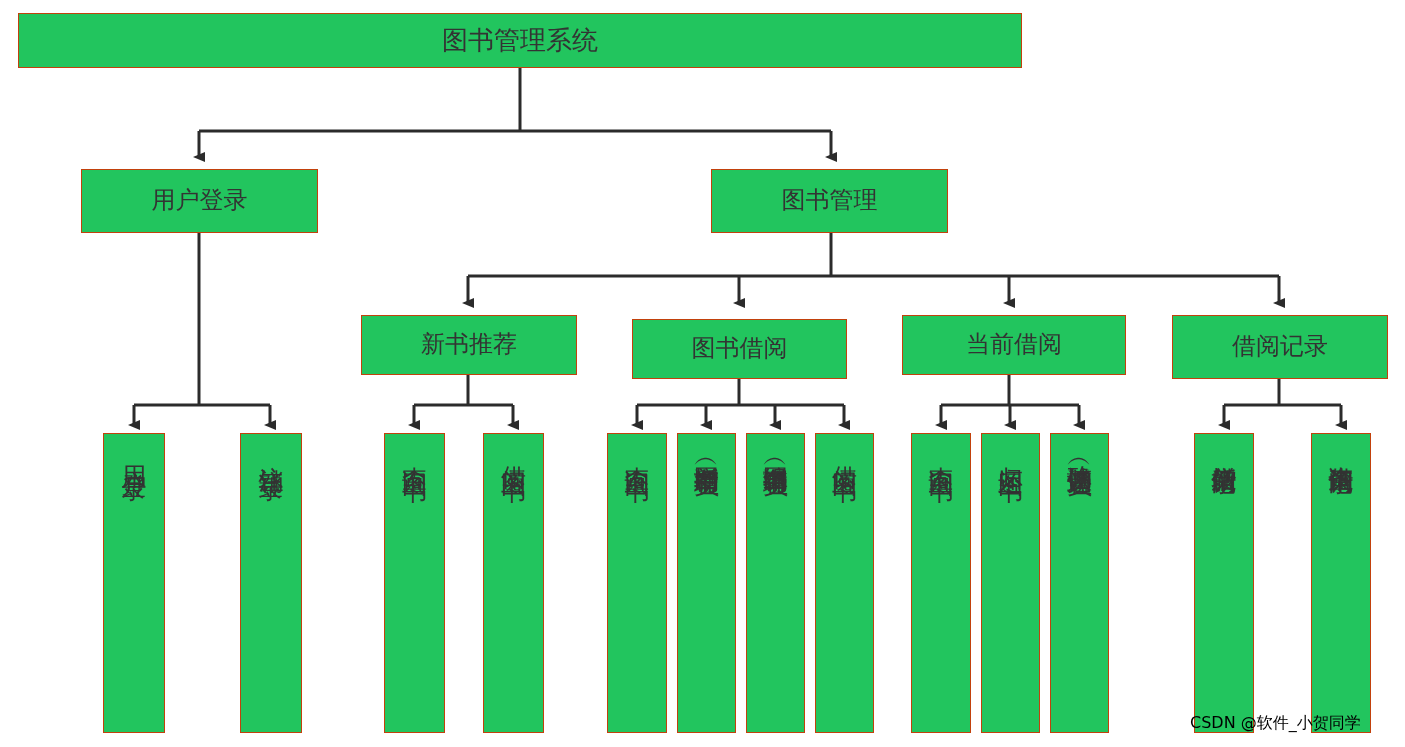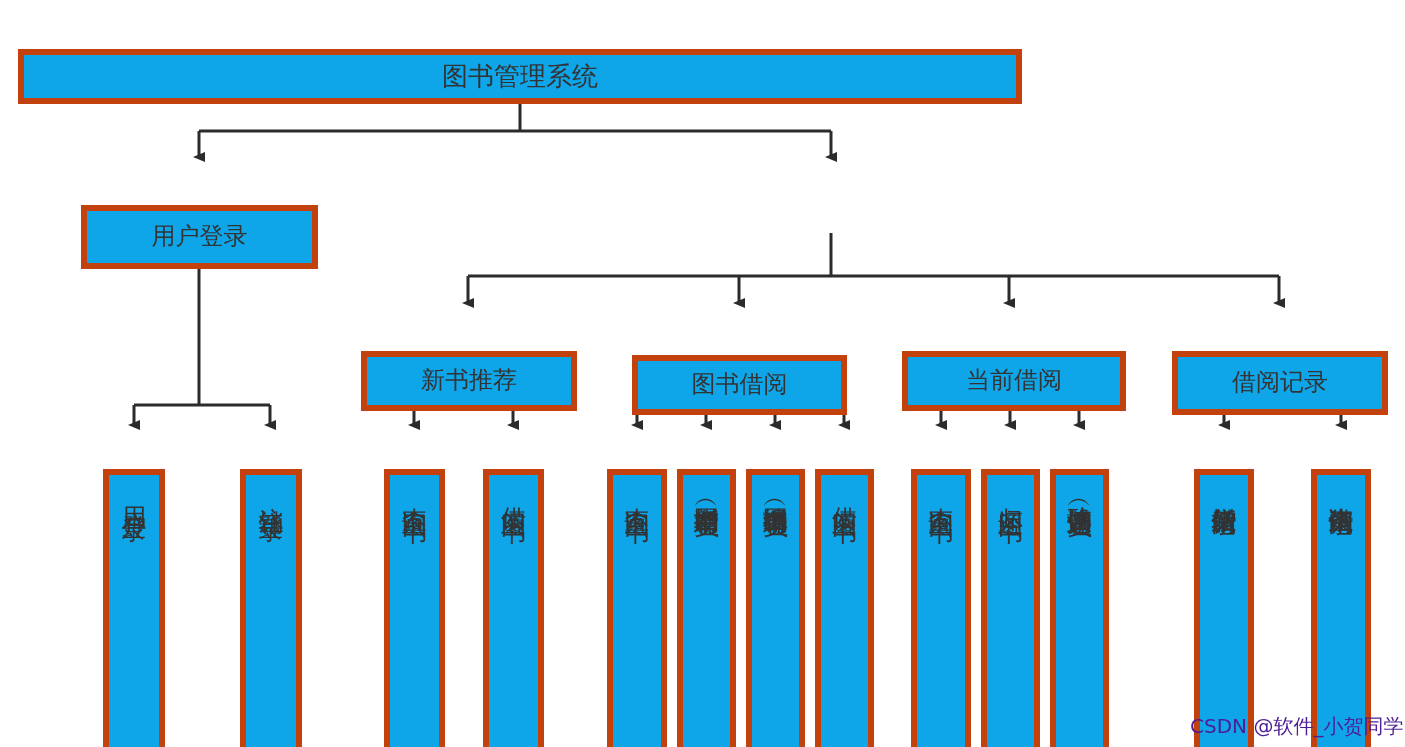--- a/index.html
+++ b/index.html
@@ -23,27 +23,26 @@
     position: absolute;
     left: 0;
     top: 0;
     width: 1405px;
     height: 747px;
     pointer-events: none;
   }
   .node {
     position: absolute;
     box-sizing: border-box;
-    background: #0ea5e9;
-    border: 6px solid #c2410c;
+    background: #22c55e;
+    border: 1px solid #c2410c;
     display: flex;
     align-items: center;
     justify-content: center;
     color: #333333;
-    margin-top: 36px;
   }
   .node .label {
     display: block;
     text-align: center;
     line-height: 1.05;
     color: #333333;
   }
   
   .node.root .label { font-size: 26px; }
   
@@ -61,22 +60,22 @@
     letter-spacing: 4px;
     line-height: 1;
     white-space: nowrap;
   }
   .node.leaf.tall .label {
     font-size: 25px;
     letter-spacing: 1px;
   }
   .watermark {
     position: absolute;
-    color: #4c1d95;
-    font-size: 20px;
+    color: #000000;
+    font-size: 16px;
     white-space: nowrap;
     letter-spacing: 0px;
   }
 </style>
 </head>
 <body>
 
 <div id="canvas">
 
   <svg class="edges" viewBox="0 0 1405 747">
@@ -129,20 +128,23 @@
     </g>
   </svg>
 
   <div class="node root" style="left:18px; top:13px; width:1004px; height:55px;">
     <span class="label">图书管理系统</span>
   </div>
 
   <div class="node mid" style="left:81px; top:169px; width:237px; height:64px;">
     <span class="label">用户登录</span>
   </div>
+  <div class="node mid" style="left:711px; top:169px; width:237px; height:64px;">
+    <span class="label">图书管理</span>
+  </div>
 
   <div class="node mid" style="left:361px; top:315px; width:216px; height:60px;">
     <span class="label">新书推荐</span>
   </div>
   <div class="node mid" style="left:632px; top:319px; width:215px; height:60px;">
     <span class="label">图书借阅</span>
   </div>
   <div class="node mid" style="left:902px; top:315px; width:224px; height:60px;">
     <span class="label">当前借阅</span>
   </div>

